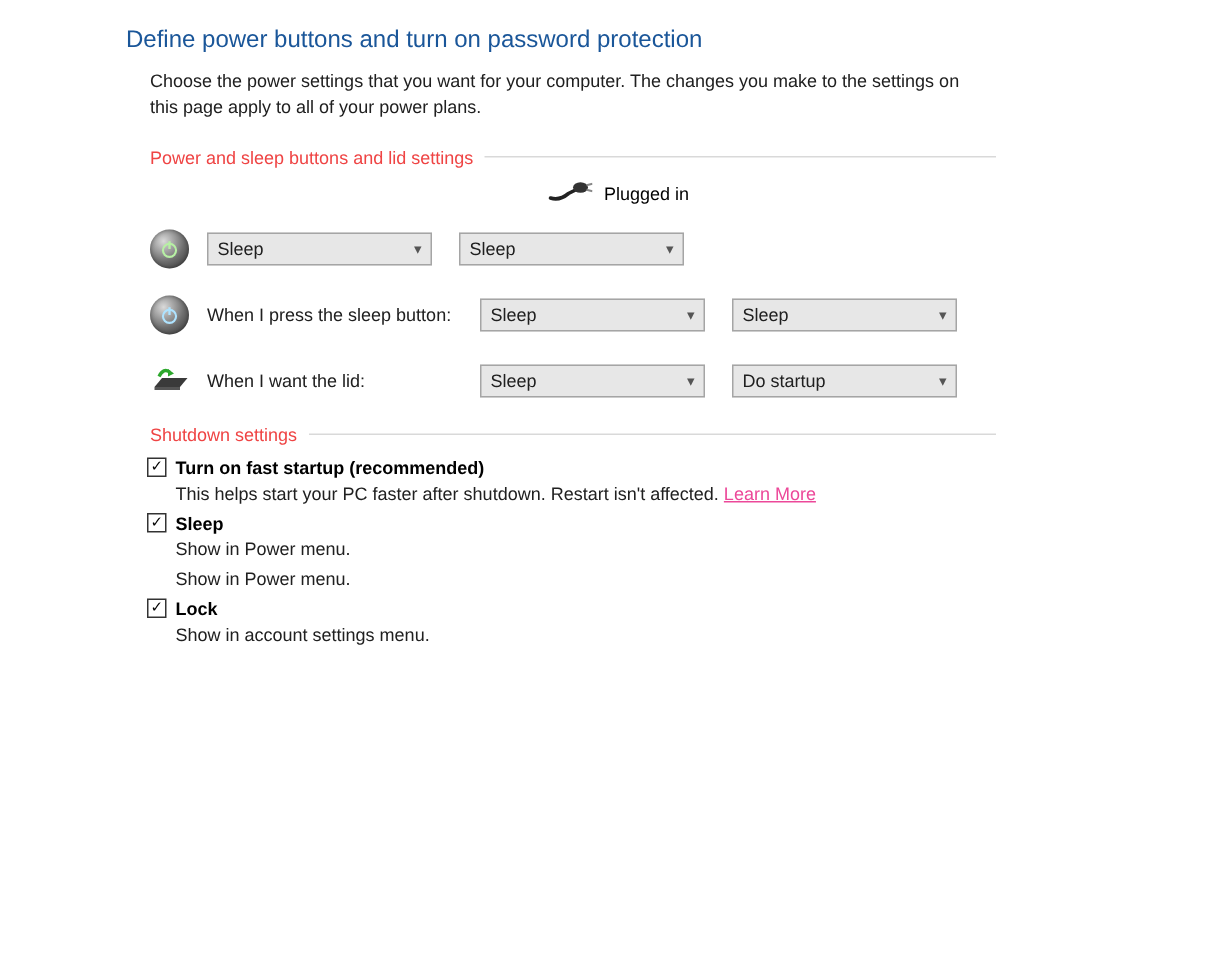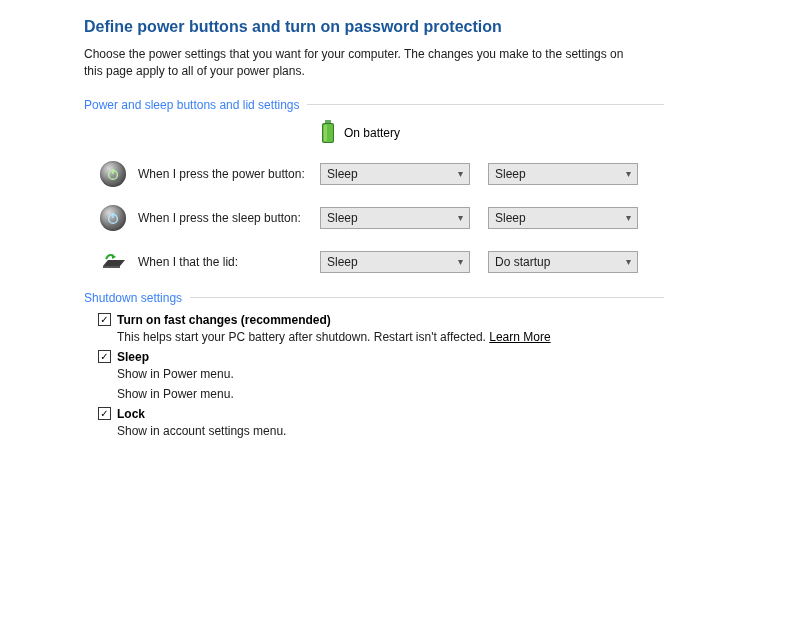--- a/index.html
+++ b/index.html
@@ -7,35 +7,35 @@
     margin: 0;
     font-family: "Segoe UI", Tahoma, sans-serif;
     font-size: 12px;
     color: #000;
     background: #fff;
     padding: 18px 0 0 84px;
     width: 808px;
   }
   h1.page-title {
     font-size: 16px;
-    font-weight: 700;
+    font-weight: 400;
     color: #1a5699;
     margin: 0 0 10px 0;
   }
   p.intro {
-    margin: 0 0 18px 0;
+    margin: 0 0 18px 16px;
     max-width: 560px;
     line-height: 1.4;
     color: #202020;
   }
   .section-header {
     display: flex;
     align-items: center;
-    margin: 4px 0 8px 0;
-    color: #3b82f6;
+    margin: 4px 0 8px 16px;
+    color: #ef4444;
   }
   .section-header .label {
     padding-right: 8px;
     white-space: nowrap;
   }
   .section-header .rule {
     flex: 1;
     border-top: 1px solid #d9d9d9;
     height: 0;
   }
@@ -111,21 +111,21 @@
     font-size: 10px;
     line-height: 1;
     color: #000;
   }
   .check-label { font-weight: 700; }
   .check-desc {
     margin: 3px 0 6px 19px;
     color: #202020;
   }
   a.learn {
-    color: #000000;
+    color: #ec4899;
   }
 
   
   .power-circ {
     width: 26px; height: 26px; border-radius: 50%;
     background: radial-gradient(circle at 35% 30%, #dadada, #6d6d6d 55%, #2f2f2f 100%);
     display:flex;align-items:center;justify-content:center;
     box-shadow: inset 0 0 3px rgba(0,0,0,.4);
   }
   .power-circ svg { width:14px; height:14px; }
@@ -142,43 +142,42 @@
 <p class="intro">Choose the power settings that you want for your computer. The changes you make to the settings on this page apply to all of your power plans.</p>
 
 <div class="section-area">
   <div class="section-header">
     <span class="label">Power and sleep buttons and lid settings</span>
     <span class="rule"></span>
   </div>
 
   <div class="cols-header">
     <div class="spacer"></div>
-    <div class="col-head">
-      <span class="battery-icon">
-        <svg viewBox="0 0 16 24">
-            <rect x="5" y="0" width="6" height="3" fill="#6a6"></rect>
-            <rect x="2" y="3" width="12" height="20" rx="2" fill="#3a7a2a"></rect>
-            <rect x="3" y="4" width="10" height="18" rx="1.5" fill="#63c040"></rect>
-            <rect x="4" y="5" width="3" height="16" fill="#a7e07a" opacity="0.6"></rect>
+    <div class="col-head plugged">
+      <span class="plug-icon">
+        <svg viewBox="0 0 30 16">
+            <path d="M2 12 Q8 14 14 9 L20 6" stroke="#222" stroke-width="2.4" fill="none" stroke-linecap="round"></path>
+            <ellipse cx="22" cy="5" rx="5" ry="3.5" fill="#333"></ellipse>
+            <line x1="26" y1="3.5" x2="30" y2="2.5" stroke="#888" stroke-width="1.4"></line>
+            <line x1="26" y1="6.5" x2="30" y2="7.5" stroke="#888" stroke-width="1.4"></line>
           </svg>
       </span>
-      <span>On battery</span>
+      <span>Plugged in</span>
     </div>
   </div>
 
   <div class="setting-row">
     <div class="row-icon">
       <div class="power-circ">
           <svg viewBox="0 0 16 16">
             <circle cx="8" cy="9" r="5" stroke="#b7f0a4" stroke-width="1.6" fill="none"></circle>
             <line x1="8" y1="2" x2="8" y2="8" stroke="#b7f0a4" stroke-width="1.8"></line>
           </svg>
         </div>
     </div>
-    <div class="row-label">When I press the power button:</div>
     <div class="dropdown">
       <span>Sleep</span>
       <span class="chev">▾</span>
     </div>
     <div class="dropdown">
       <span>Sleep</span>
       <span class="chev">▾</span>
     </div>
   </div>
 
@@ -204,44 +203,44 @@
 
   <div class="setting-row">
     <div class="row-icon">
       <span class="lid-icon"><svg viewBox="0 0 26 20">
             <polygon points="3,16 20,16 25,10 8,10" fill="#3a3a3a"></polygon>
             <polygon points="3,16 20,16 20,18 3,18" fill="#555"></polygon>
             <path d="M6 9 Q9 3 13 6" stroke="#2da82d" stroke-width="2.2" fill="none"></path>
             <polygon points="12,4 16,7 12,9" fill="#2da82d"></polygon>
           </svg></span>
     </div>
-    <div class="row-label">When I that the lid:</div>
+    <div class="row-label">When I want the lid:</div>
     <div class="dropdown">
       <span>Sleep</span>
       <span class="chev">▾</span>
     </div>
     <div class="dropdown">
       <span>Do startup</span>
       <span class="chev">▾</span>
     </div>
   </div>
 
   <div class="section-header" style="margin-top:12px;text-align:right;">
     <span class="label">Shutdown settings</span>
     <span class="rule"></span>
   </div>
 
   <div class="shutdown-list">
     <div class="check-item">
       <div class="check-line">
         <span class="checkbox">✓</span>
-        <span class="check-label">Turn on fast changes (recommended)</span>
+        <span class="check-label">Turn on fast startup (recommended)</span>
       </div>
       <div class="check-desc">
-        <span>This helps start your PC battery after shutdown. Restart isn't affected. </span><a href="#" class="learn">Learn More</a>
+        <span>This helps start your PC faster after shutdown. Restart isn't affected. </span><a href="#" class="learn">Learn More</a>
       </div>
     </div>
 
     <div class="check-item">
       <div class="check-line">
         <span class="checkbox">✓</span>
         <span class="check-label">Sleep</span>
       </div>
       <div class="check-desc">Show in Power menu.</div>
     </div>

